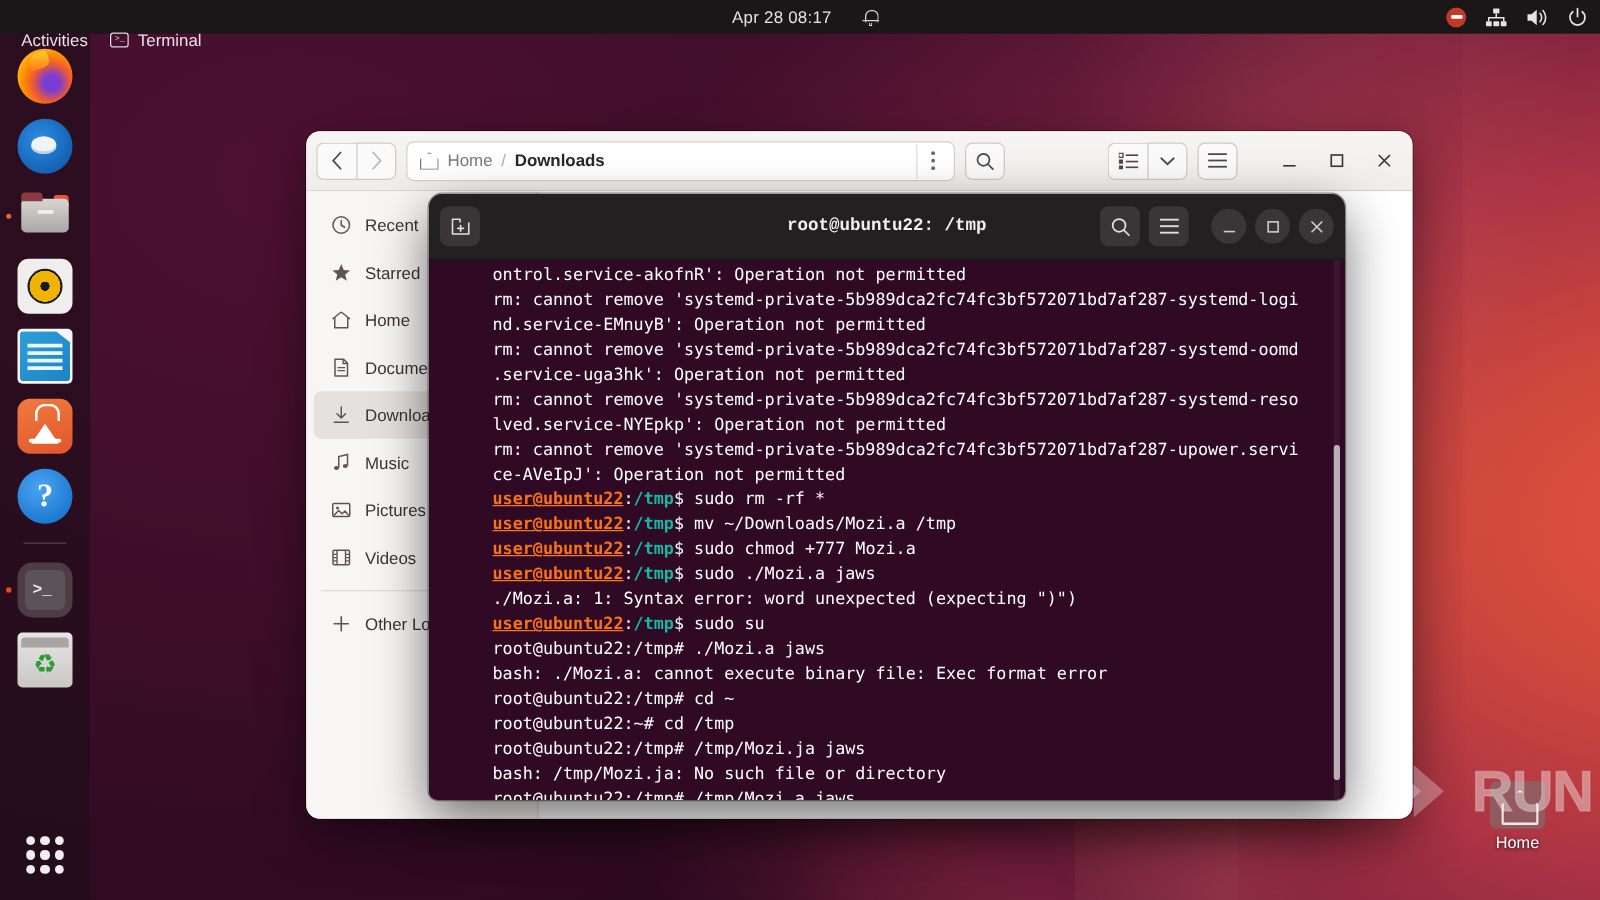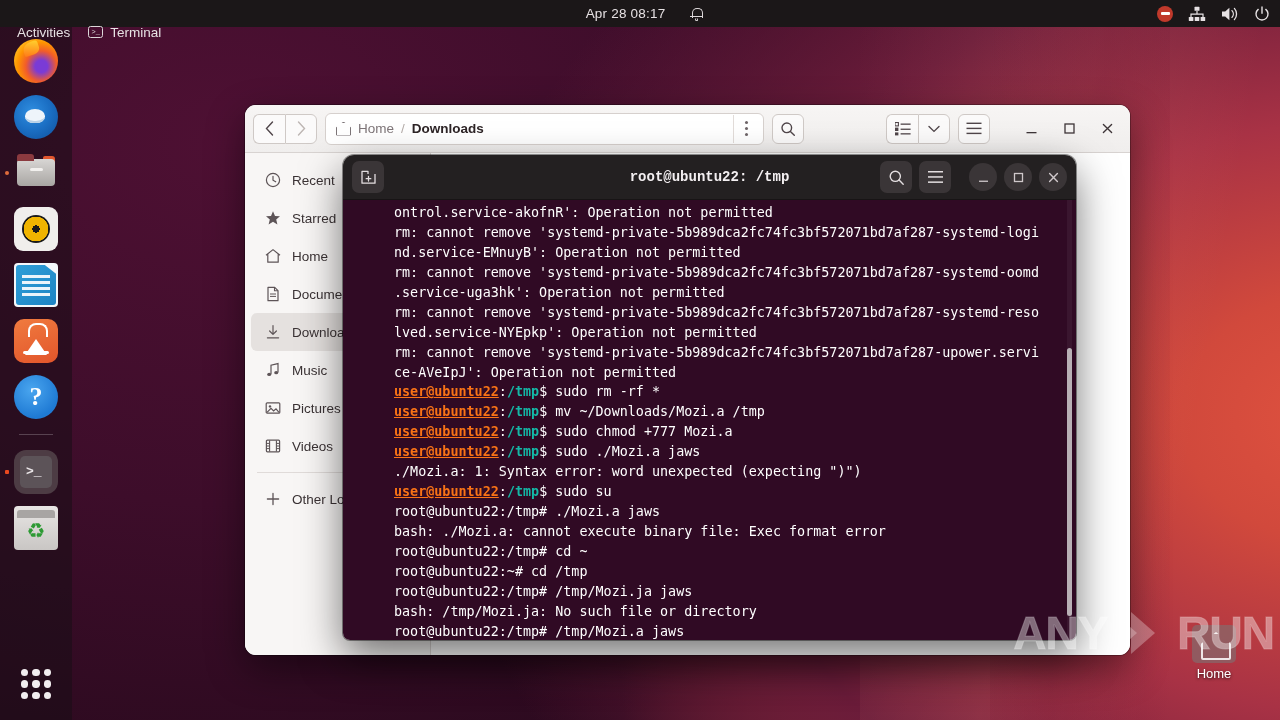--- a/index.html
+++ b/index.html
@@ -212,21 +212,21 @@
   #files-main{ flex:1; background:#ffffff; }
 
   
   #term-window{
     position:absolute; left:343px; top:155px; width:733px; height:485px;
     border-radius:11px 11px 7px 7px; overflow:hidden;
     box-shadow:0 16px 42px rgba(0,0,0,.55), 0 0 0 1px rgba(0,0,0,.4);
     z-index:30;
   }
   #term-header{
-    height:45px; background:#232021; display:flex; align-items:center; padding:0 9px;
+    height:53px; background:#232021; display:flex; align-items:center; padding:0 9px;
     border-bottom:1px solid #171415; position:relative;
   }
   .tbtn{
     width:32px;height:32px;border-radius:7px; display:flex;align-items:center;justify-content:center;
     cursor:pointer; color:#e3dee0;
   }
   .tbtn.filled{ background:#3a3537; }
   .tbtn.circ{ border-radius:50%; background:#3a3537; width:28px;height:28px; }
   #term-title{
     position:absolute; left:0; right:0; text-align:center;
@@ -596,19 +596,18 @@
       <i></i>
       <i></i>
       <i></i>
       <i></i>
       <i></i>
       <i></i>
   </div>
 </div>
 
 <div id="watermark">
-  <span class="wm-text">ANY</span>
   <span id="wm-logo">
       <b></b>
       <i></i>
     </span>
   <span class="wm-text">RUN</span>
 </div>
 
 </body></html>

